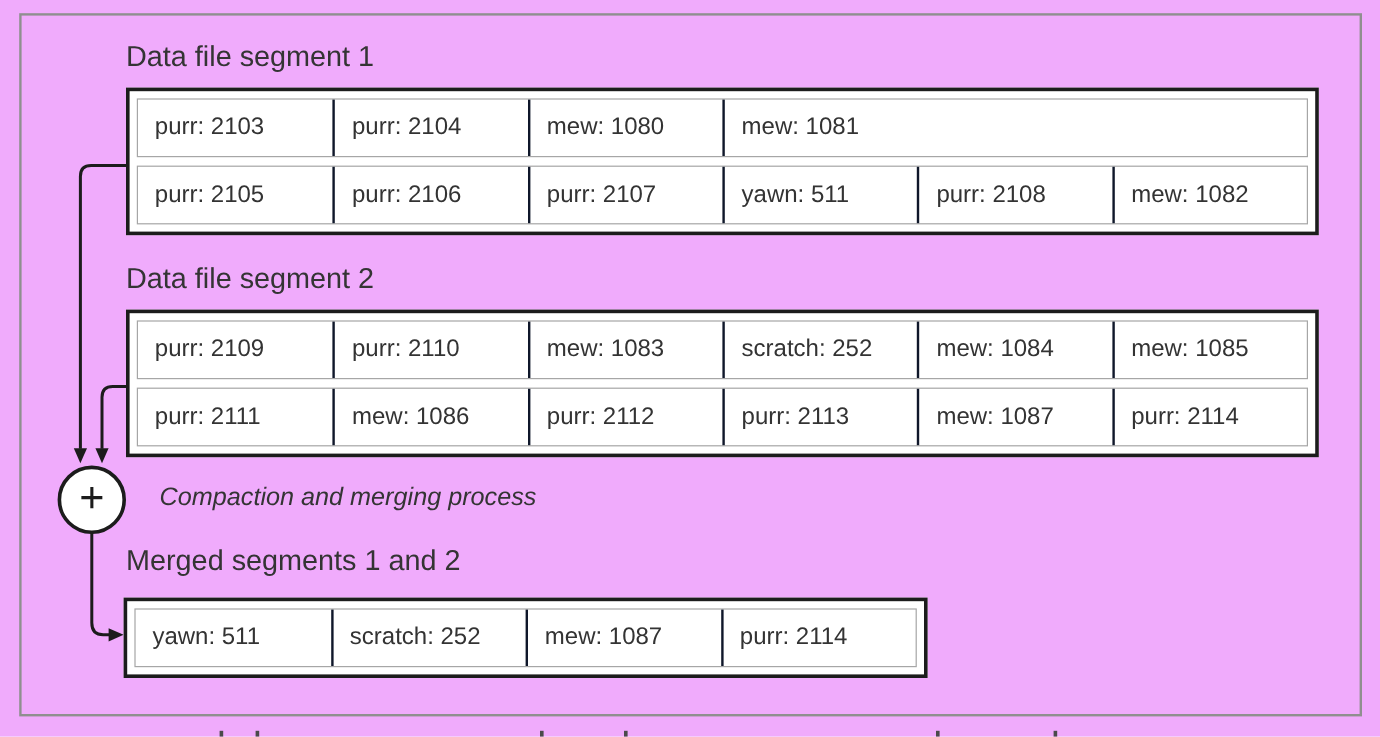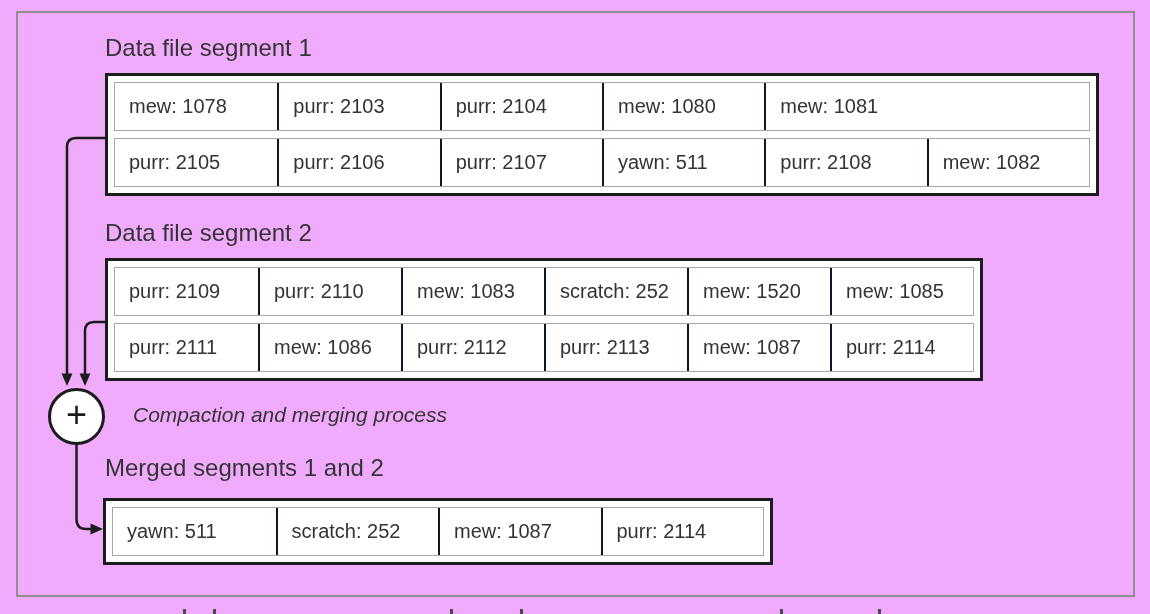--- a/index.html
+++ b/index.html
@@ -106,44 +106,43 @@
     <g fill="#1c1c1c" stroke="none">
       <path d="M 67 386 L 61.5 373.5 L 72.5 373.5 Z"></path>
       <path d="M 85 386 L 79.5 373.5 L 90.5 373.5 Z"></path>
       <path d="M 103 529 L 90.5 523.5 L 90.5 534.5 Z"></path>
     </g>
   </svg>
 
   <div class="title" style="left:105px; top:34px;">Data file segment 1</div>
   <div class="segbox" style="left:105px; top:73px; width:994px; height:123px;">
     <div class="segrow cols6">
-      <div class="cell">mew: 1078</div>
       <div class="cell">purr: 2103</div>
       <div class="cell">purr: 2104</div>
       <div class="cell">mew: 1080</div>
       <div class="cell">mew: 1081</div>
     </div>
     <div class="segrow cols6">
       <div class="cell">purr: 2105</div>
       <div class="cell">purr: 2106</div>
       <div class="cell">purr: 2107</div>
       <div class="cell">yawn: 511</div>
       <div class="cell">purr: 2108</div>
       <div class="cell">mew: 1082</div>
     </div>
   </div>
 
   <div class="title" style="left:105px; top:219px;">Data file segment 2</div>
-  <div class="segbox" style="left:105px; top:258px; width:878px; height:123px;">
+  <div class="segbox" style="left:105px; top:258px; width:994px; height:123px;">
     <div class="segrow cols6">
       <div class="cell">purr: 2109</div>
       <div class="cell">purr: 2110</div>
       <div class="cell">mew: 1083</div>
       <div class="cell">scratch: 252</div>
-      <div class="cell">mew: 1520</div>
+      <div class="cell">mew: 1084</div>
       <div class="cell">mew: 1085</div>
     </div>
     <div class="segrow cols6">
       <div class="cell">purr: 2111</div>
       <div class="cell">mew: 1086</div>
       <div class="cell">purr: 2112</div>
       <div class="cell">purr: 2113</div>
       <div class="cell">mew: 1087</div>
       <div class="cell">purr: 2114</div>
     </div>

